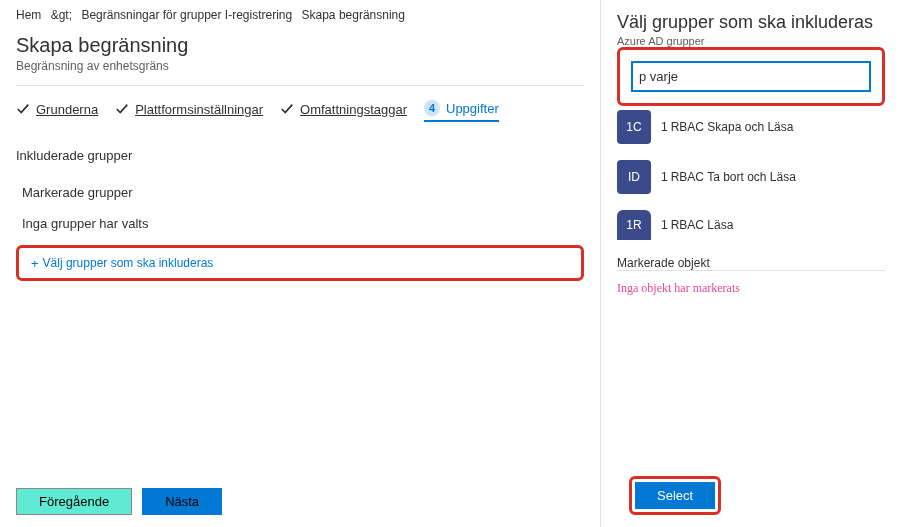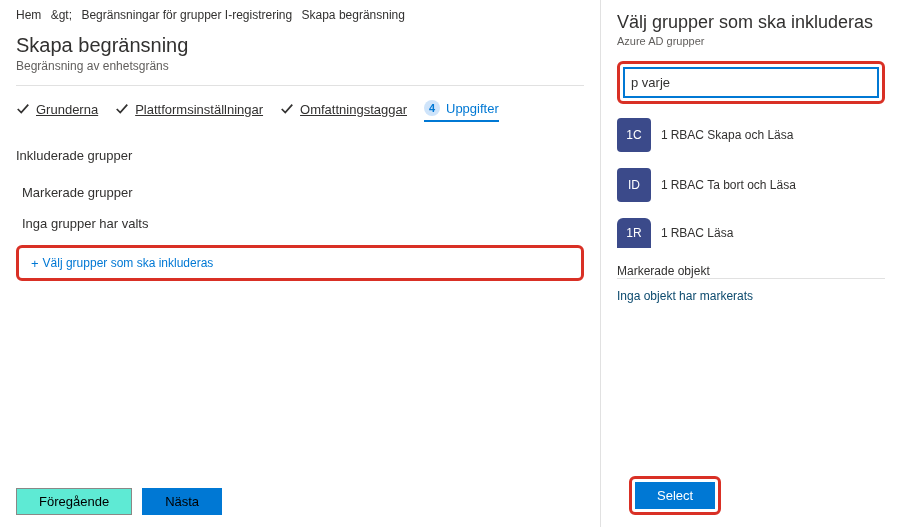--- a/index.html
+++ b/index.html
@@ -31,34 +31,34 @@
 
     .add-link-wrap { display: inline-flex; align-items: center; gap: 4px; padding: 6px 8px; cursor: pointer; color: #0078d4; font-size: 12px; }
     .add-link-wrap .plus { font-size: 13px; line-height: 1; }
     .highlight-box { border: 3px solid #d93025; border-radius: 6px; padding: 2px 4px; display: inline-block; }
 
     .footer { position: absolute; bottom: 12px; left: 16px; display: flex; gap: 10px; }
     .btn { padding: 5px 22px; font-size: 13px; border: 1px solid #8a8886; background: #5eead4; cursor: pointer; }
     .btn.primary { background: #0078d4; border-color: #0078d4; color: #000000; }
 
     .panel-title { font-size: 18px; font-weight: 400; margin-bottom: 2px; }
-    .panel-subtitle { font-size: 11px; color: #605e5c; margin-bottom: 14px; }
+    .panel-subtitle { font-size: 11px; color: #605e5c; }
 
-    .search-wrap { border: 3px solid #d93025; border-radius: 6px; padding: 4px; margin-bottom: 14px; }
+    .search-wrap { border: 3px solid #d93025; border-radius: 6px; padding: 12px; margin-bottom: 4px; }
     .search-input { width: 100%; border: 1px solid #0078d4; outline: 1px solid #0078d4; padding: 6px 6px; font-size: 13px; color: #323130; }
 
     .group-list { display: flex; flex-direction: column; gap: 16px; margin-bottom: 16px; }
     .group-item { display: flex; align-items: center; gap: 10px; cursor: pointer; }
     .avatar { width: 34px; height: 34px; border-radius: 4px; background: #3b4a8a; color: #fff; display: flex; align-items: center; justify-content: center; font-size: 12px; font-weight: 500; }
     .avatar.rounded { border-radius: 6px 6px 0 0; height: 30px; }
     .group-name { font-size: 12px; color: #323130; }
     .group-name .lead { margin-right: 3px; }
 
     .selected-label { font-size: 12px; }
-    .selected-empty { font-size: 12px; color: #0c4a6e; padding: 4px 0; border-top: 1px solid #e1e1e1; padding-top: 10px; }
+    .selected-empty { font-size: 12px; color: #ec4899; padding: 4px 0; border-top: 1px solid #e1e1e1; padding-top: 10px; font-family: Liberation Serif, serif; }
 
     .right-footer { position: absolute; bottom: 12px; left: 28px; }
     .select-highlight { border: 3px solid #d93025; border-radius: 6px; padding: 3px; display: inline-block; }
     .select-btn { background: #0078d4; color: #fff; border: none; padding: 6px 22px; font-size: 13px; cursor: pointer; }
 
     svg.checkmark { stroke: #323130; stroke-width: 2; fill: none; }
   </style>
 </head>
 <body>
 

